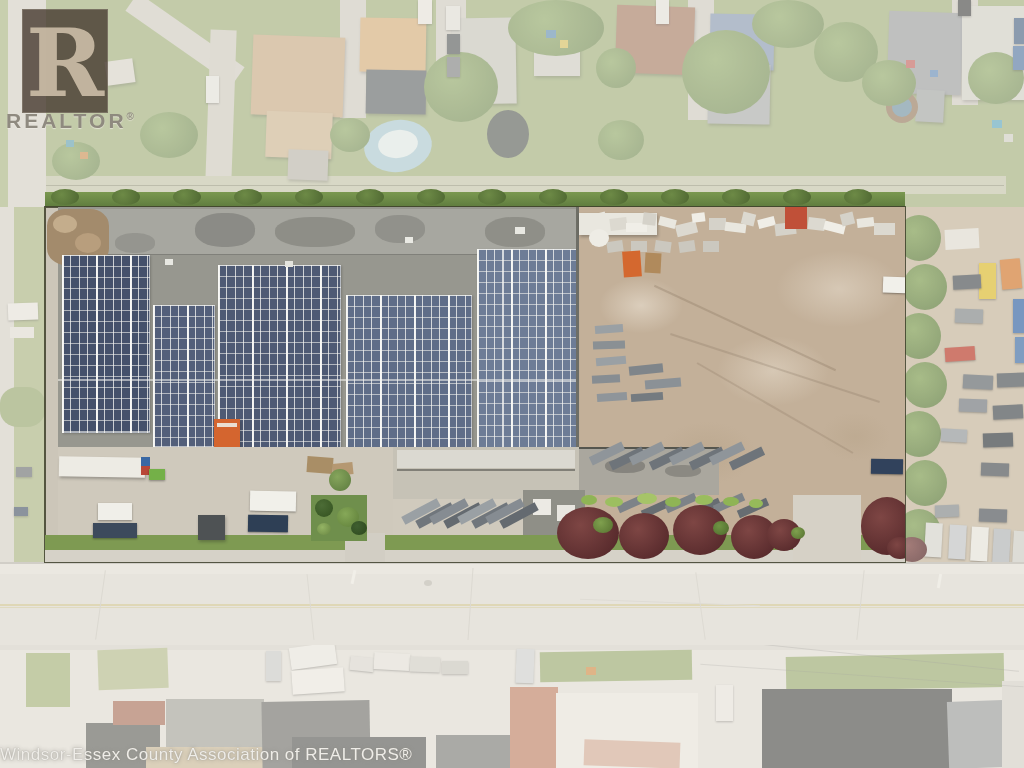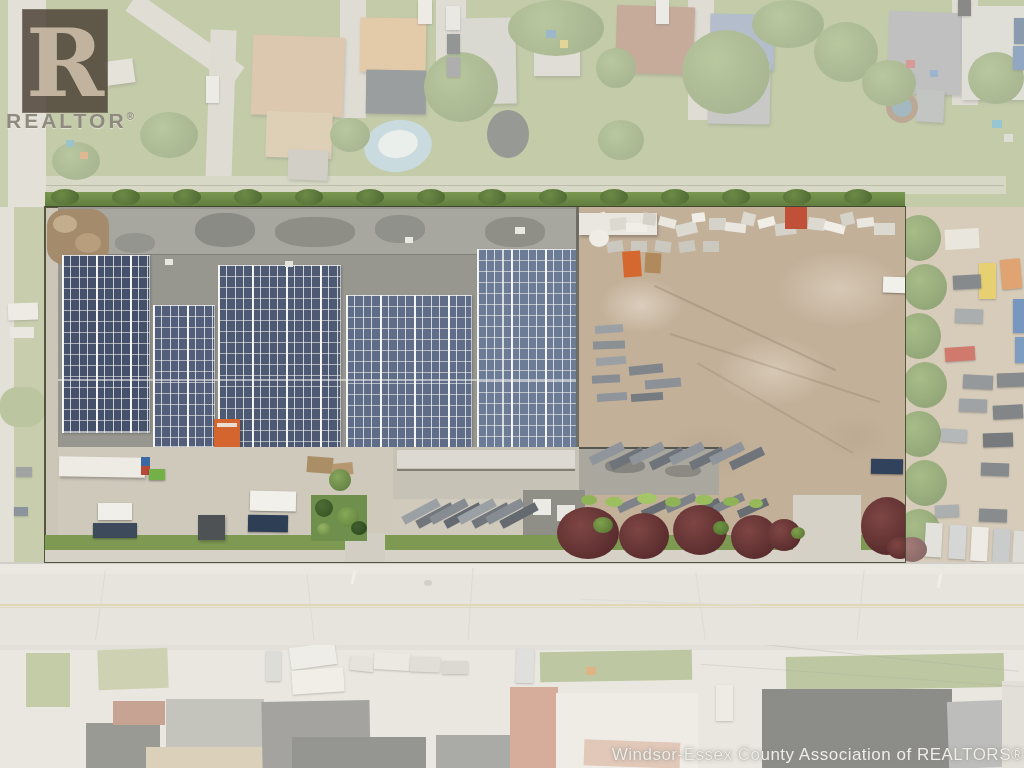--- a/index.html
+++ b/index.html
@@ -33,21 +33,21 @@
       radial-gradient(50px 35px at 85% 70%, rgba(170,150,120,.22), rgba(170,150,120,0) 70%);}
   #watermark{position:absolute;left:0;top:0;width:150px;height:150px;z-index:20;}
   .wm-box{position:absolute;left:22px;top:9px;width:86px;height:104px;
     background:rgba(70,57,48,.8);box-shadow:inset 0 0 0 1px rgba(205,195,180,.25);}
   .wm-letter{display:block;width:100%;height:104px;line-height:108px;text-align:center;
     font-family:"DejaVu Serif",serif;font-weight:bold;font-size:94px;color:rgba(204,190,167,.9);}
   .wm-label{position:absolute;left:6px;top:109px;width:140px;
     font-weight:bold;font-size:21px;letter-spacing:3px;color:rgba(138,133,122,.95);
     text-shadow:0 1px 1px rgba(240,236,228,.7);}
   .wm-label sup{font-size:10px;letter-spacing:0;}
-  #caption{position:absolute;left:0;right:0;bottom:3px;z-index:20;text-align:right;
+  #caption{position:absolute;left:0;right:0;bottom:3px;z-index:20;text-align:left;
     font-size:17px;color:#efede8;letter-spacing:.5px;
     text-shadow:0 0 4px rgba(150,148,140,.95),0 0 1px rgba(120,118,112,.7);}
 </style>
 </head>
 <body>
 
 <div id="photo">
   <div id="zone-top" class="zone faded">
       <div class="ob" style="left: 0px; top: 0px; width: 8px; height: 207px; background-color: rgb(164, 180, 124);"></div>
       <div class="ob" style="left: 8px; top: 0px; width: 38px; height: 207px; background-color: rgb(215, 212, 203);"></div>

